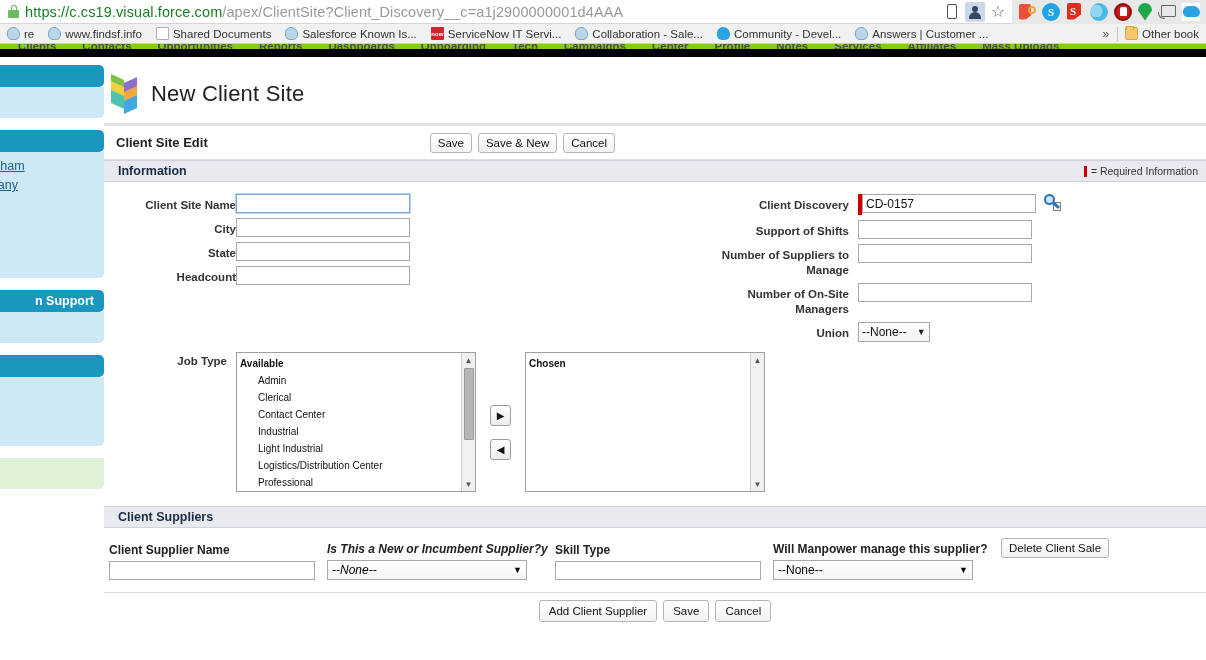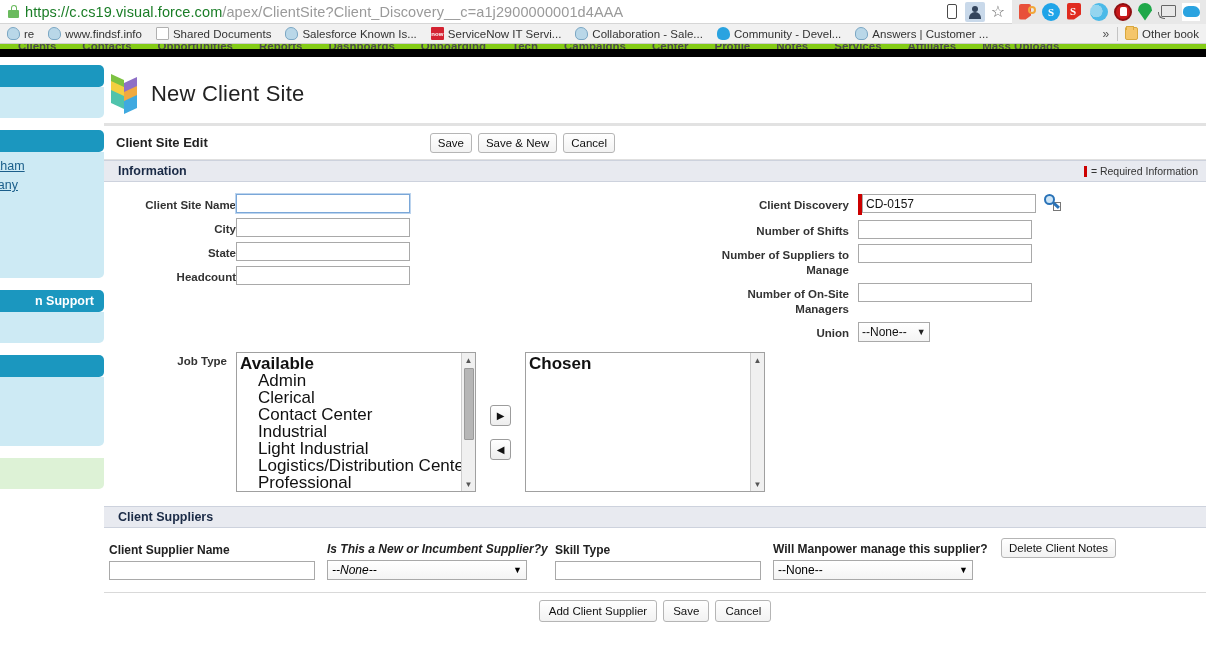--- a/index.html
+++ b/index.html
@@ -511,21 +511,21 @@
   .ms-box {
     width: 240px;
     height: 140px;
     border: 1px solid #a0a0a0;
     background: #fff;
     position: relative;
     overflow: hidden;
   }
   .ms-list {
     padding: 2px 0 0 2px;
-    font-size: 17px;
+    font-size: 10px;
     color: #111;
   }
   .ms-title { font-weight: bold; padding-left: 1px; line-height: 17px; }
   .ms-item { padding-left: 19px; line-height: 17px; white-space: nowrap; }
   .ms-scroll {
     position: absolute; right: 0; top: 0;
     width: 14px; height: 100%;
     background: #f0f0f0;
     border-left: 1px solid #cdcdcd;
     display: flex; flex-direction: column; align-items: center;
@@ -829,21 +829,21 @@
               <span class="req-mark"></span>
               <input class="finput" value="CD-0157" style="">
             </span>
             <span class="lookup-icon">
               <span class="page"></span>
                 <span class="glass"></span>
                 <span class="handle"></span>
             </span>
           </div>
           <div class="frow">
-            <span class="flabel">Number of Shifts</span>
+            <span class="flabel">Support of Shifts</span>
             <input class="finput" value="" style="">
           </div>
           <div class="frow">
             <span class="flabel">Number of Suppliers to Manage</span>
             <input class="finput" value="" style="">
           </div>
           <div class="frow">
             <span class="flabel">Number of On-Site Managers</span>
             <input class="finput" value="" style="">
           </div>
@@ -918,21 +918,21 @@
           <input class="sup-input" value="" style="">
         </div>
         <div class="sup-col" style="width:228px;">
           <span class="sup-head">Will Manpower manage this supplier?</span>
           <span class="sup-select">
             <span>--None--</span>
             <span class="caret">▼</span>
           </span>
         </div>
         <div class="sup-col" style="justify-content:flex-start;">
-          <button class="btn" style="margin-bottom:22px;">Delete Client Notes</button>
+          <button class="btn" style="margin-bottom:22px;">Delete Client Sale</button>
         </div>
       </div>
 
       <div class="footer-bar">
         <button class="btn">Add Client Supplier</button>
         <button class="btn">Save</button>
         <button class="btn">Cancel</button>
       </div>
 
     </div>

